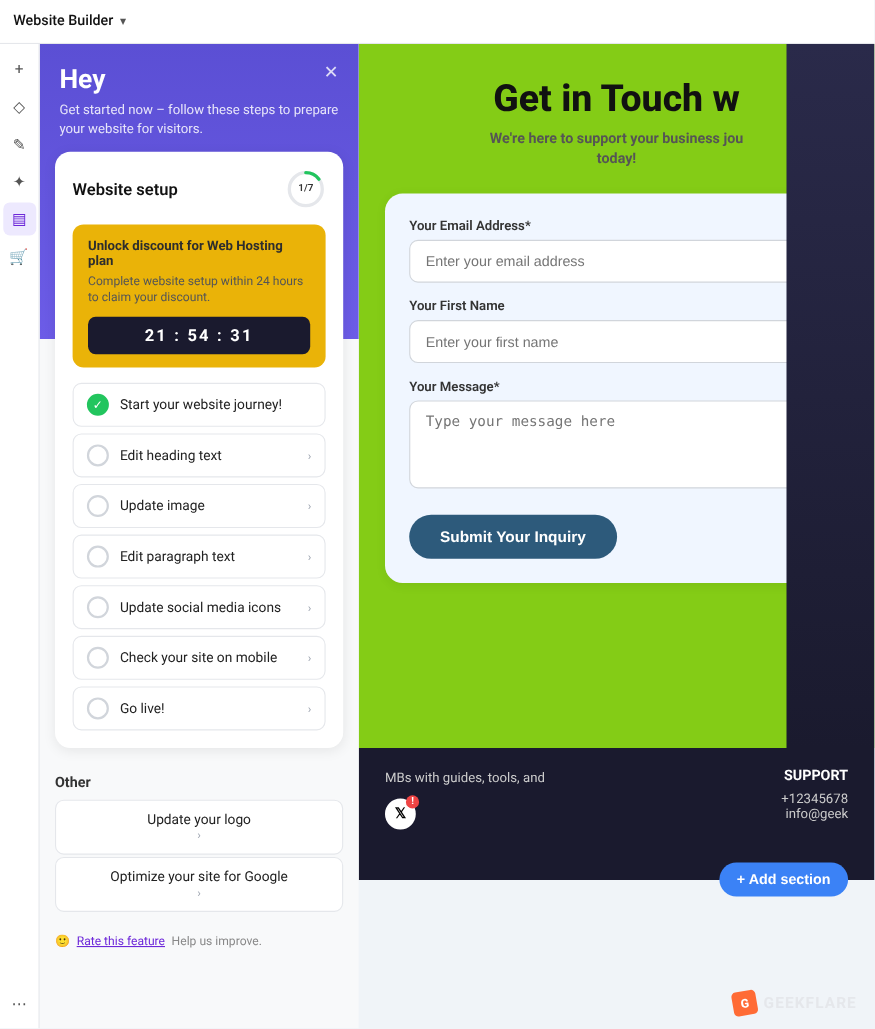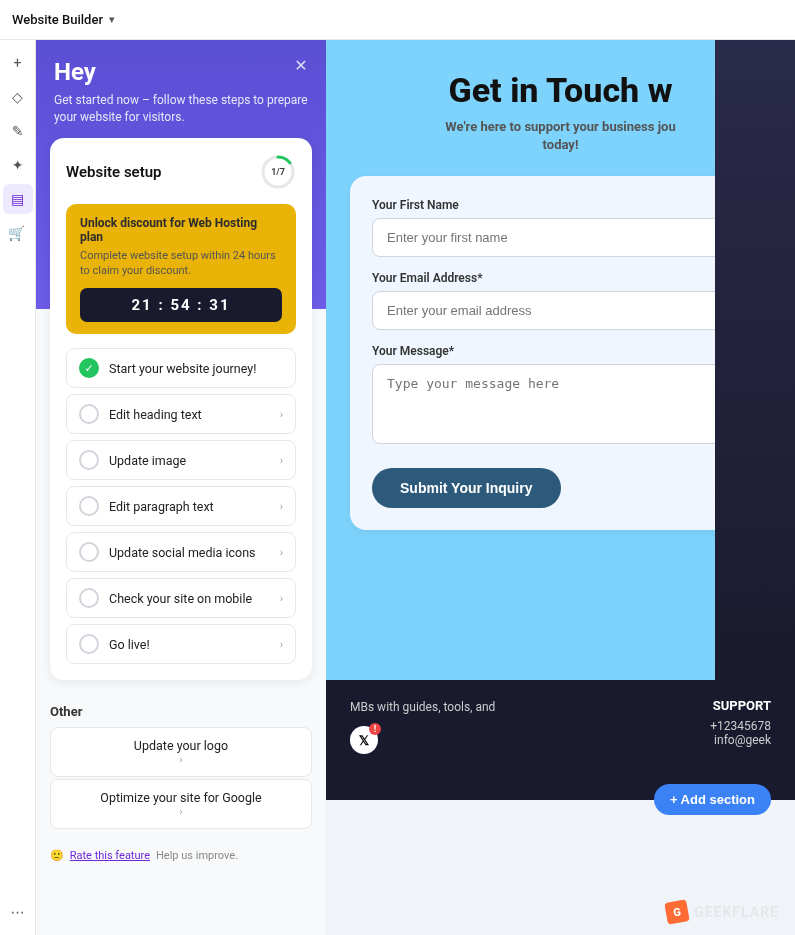--- a/index.html
+++ b/index.html
@@ -269,21 +269,21 @@
       position: absolute;
       top: 40px;
       left: 326px;
       right: 0;
       bottom: 0;
       overflow: hidden;
     }
 
     
     .contact-section {
-      background: #7dd3fc;
+      background: #84cc16;
       padding: 30px 24px 24px;
       min-height: 640px;
       position: relative;
     }
     .contact-heading {
       font-size: 34px;
       font-weight: 800;
       color: #111;
       text-align: center;
       margin-bottom: 8px;
@@ -575,26 +575,26 @@
 
 <div class="main-content">
   <div class="contact-section">
     <div class="dark-image-area"></div>
 
     <h1 class="contact-heading">Get in Touch w</h1>
     <p class="contact-subtext">We're here to support your business jou<br>today!</p>
 
     <div class="form-card">
       <div class="form-group">
+        <label class="form-label">Your Email Address*</label>
+        <input class="form-input" type="email" placeholder="Enter your email address" style="">
+      </div>
+      <div class="form-group">
         <label class="form-label">Your First Name</label>
         <input class="form-input" type="text" placeholder="Enter your first name" style="">
-      </div>
-      <div class="form-group">
-        <label class="form-label">Your Email Address*</label>
-        <input class="form-input" type="email" placeholder="Enter your email address" style="">
       </div>
       <div class="form-group">
         <label class="form-label">Your Message*</label>
         <textarea class="form-textarea" placeholder="Type your message here" style=""></textarea>
       </div>
       <button class="submit-btn">Submit Your Inquiry</button>
     </div>
   </div>
 
   <div class="footer-section">

